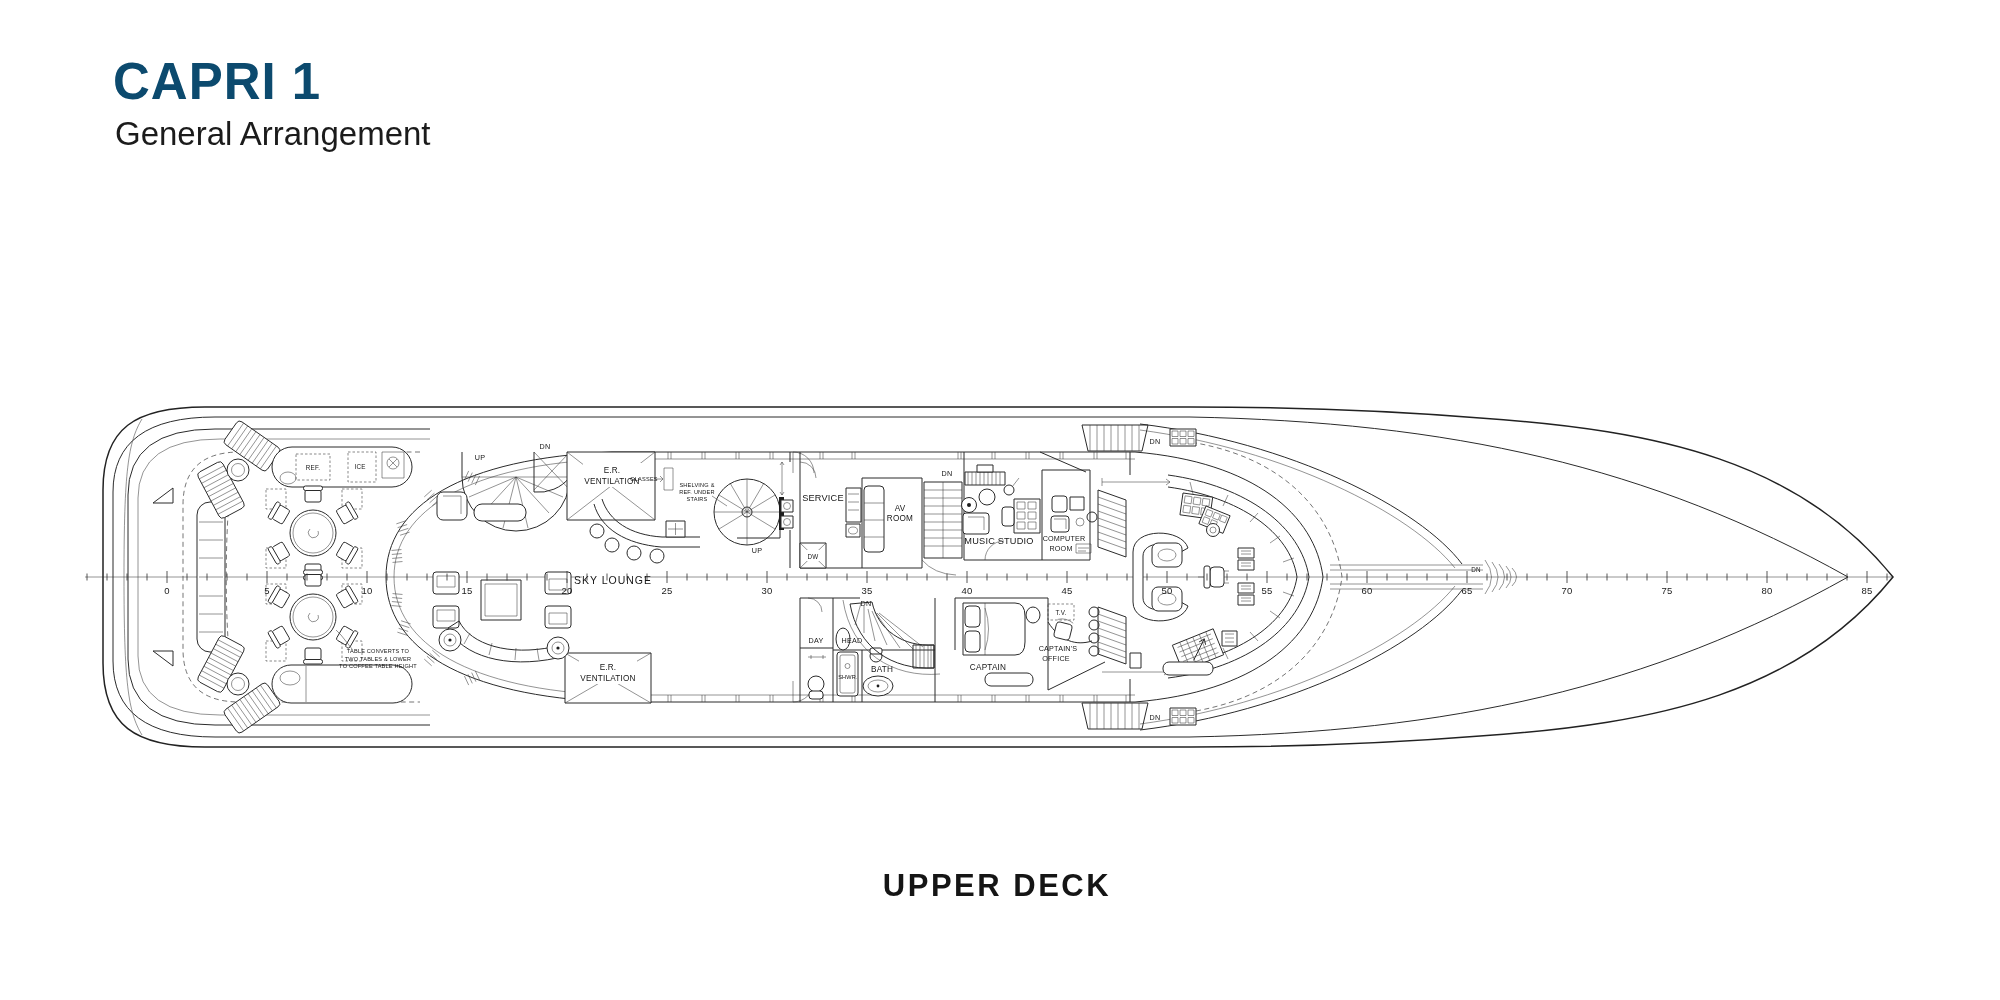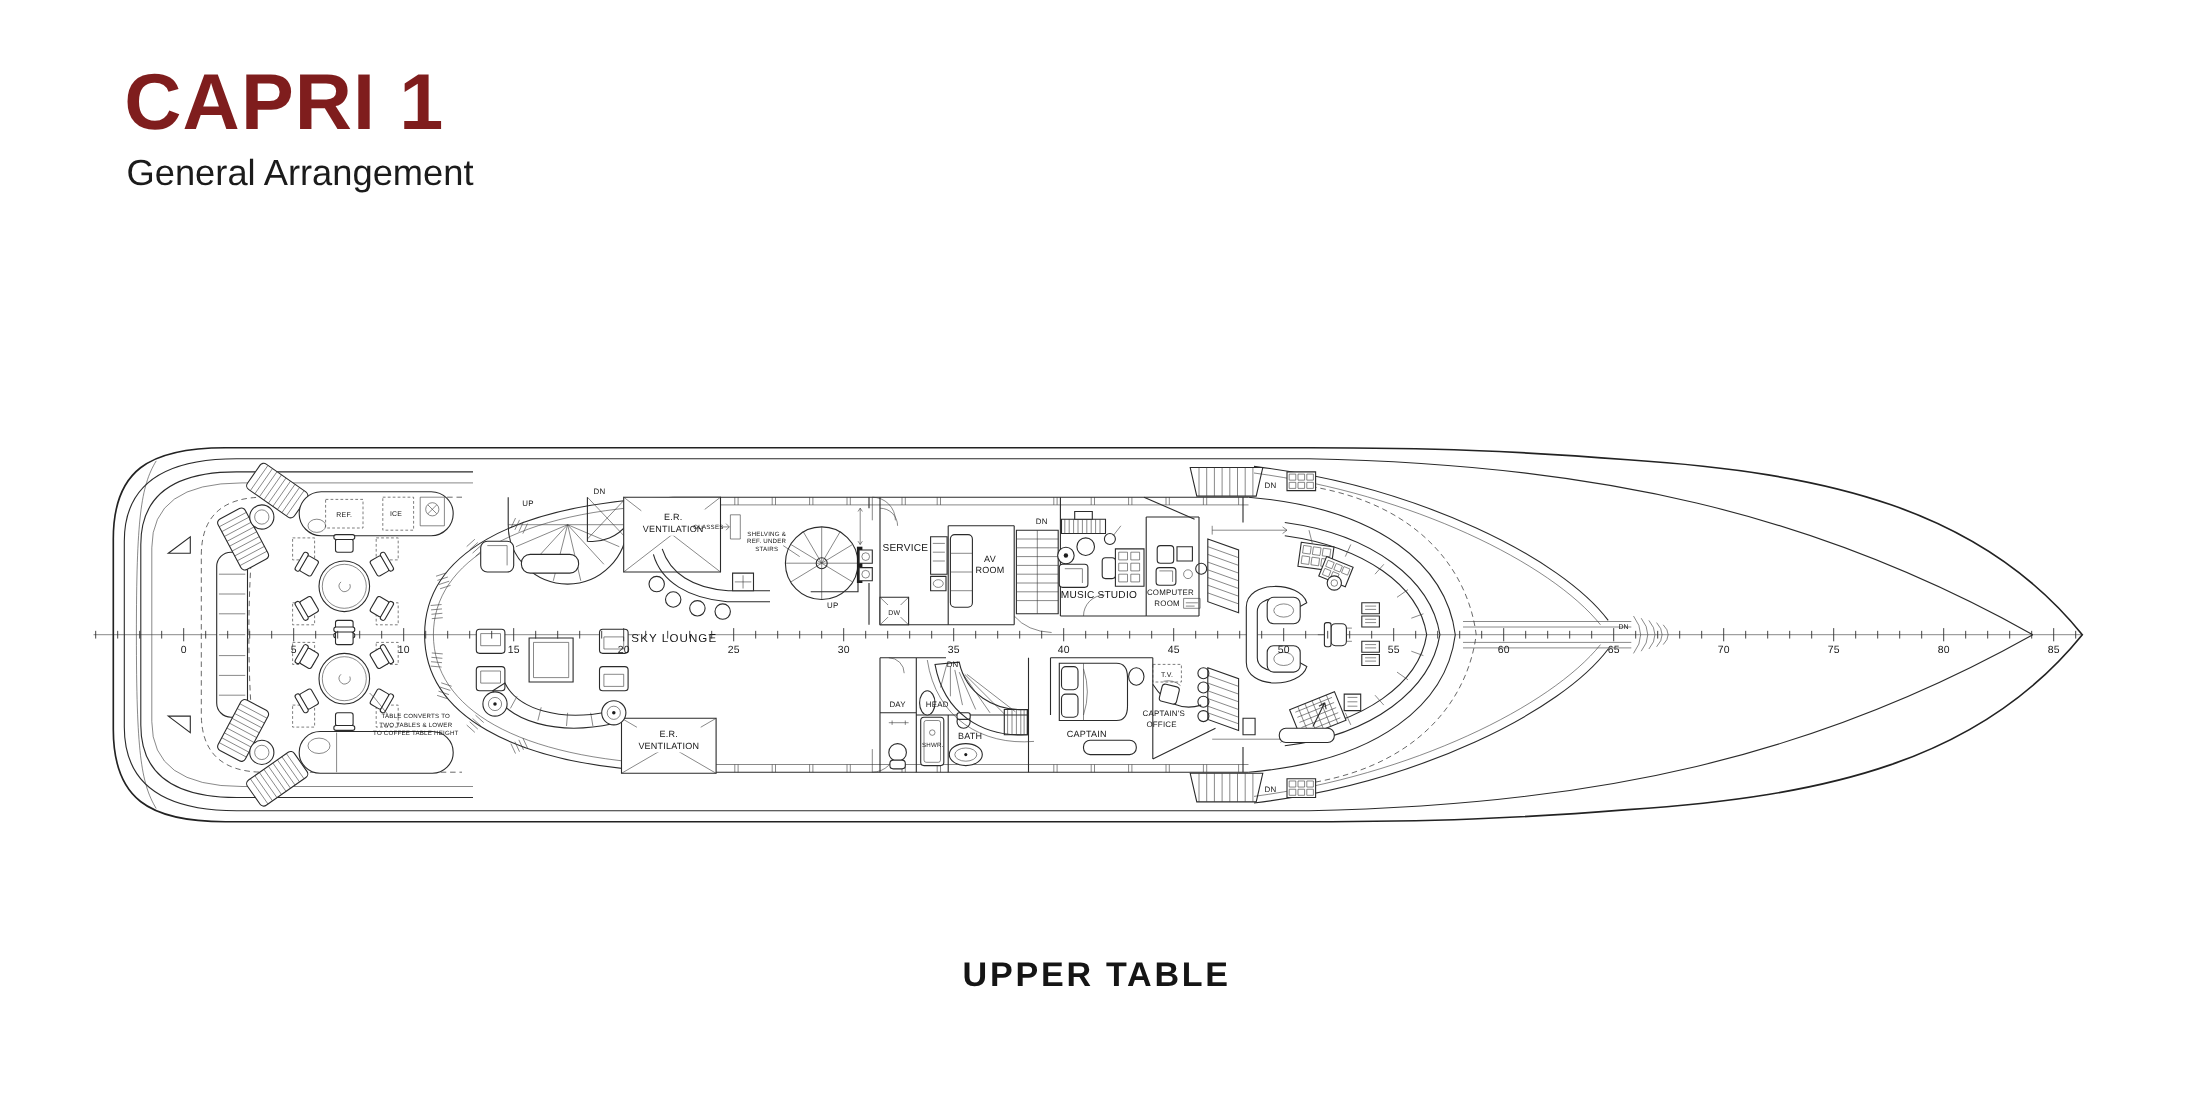--- a/index.html
+++ b/index.html
@@ -1,19 +1,19 @@
 <!DOCTYPE html>
 <html><head>
 <meta charset="utf-8">
 <style>
   html,body{margin:0;padding:0;background:#ffffff;}
   #canvas{position:relative;width:2000px;height:1000px;background:#fff;overflow:hidden;
           font-family:"Liberation Sans",sans-serif;color:#111;}
   .hdr{position:absolute;left:113px;top:52px;}
-  .hdr h1{margin:0;font-size:72px;font-weight:800;letter-spacing:1px;color:#7f1d1d;}
+  .hdr h1{margin:0;font-size:51px;font-weight:800;letter-spacing:1px;color:#0c4a6e;}
   .hdr h2{margin:4px 0 0 2px;font-size:33px;font-weight:400;color:#1b1b1b;}
   .deckcap{position:absolute;left:997px;top:868px;transform:translateX(-50%);
            font-size:31px;font-weight:700;letter-spacing:2.5px;color:#151515;white-space:nowrap;}
   svg{position:absolute;left:0;top:0;}
   svg *{vector-effect:non-scaling-stroke;}
   .ln{stroke:#2b2b2b;stroke-width:1;fill:none;}
   .lw{stroke:#2b2b2b;stroke-width:1;fill:#fff;}
   .thk{stroke:#222;stroke-width:1.5;fill:none;}
   .thin{stroke:#3a3a3a;stroke-width:.55;fill:none;}
   .dash{stroke:#3a3a3a;stroke-width:.7;fill:none;stroke-dasharray:5 3.5;}
@@ -634,14 +634,14 @@
         <text x="1267" y="594">55</text>
         <text x="1367" y="594">60</text>
         <text x="1467" y="594">65</text>
         <text x="1567" y="594">70</text>
         <text x="1667" y="594">75</text>
         <text x="1767" y="594">80</text>
         <text x="1867" y="594">85</text>
       </g>
   </svg>
 
-  <div class="deckcap">UPPER TABLE</div>
+  <div class="deckcap">UPPER DECK</div>
 </div>
 
 </body></html>

